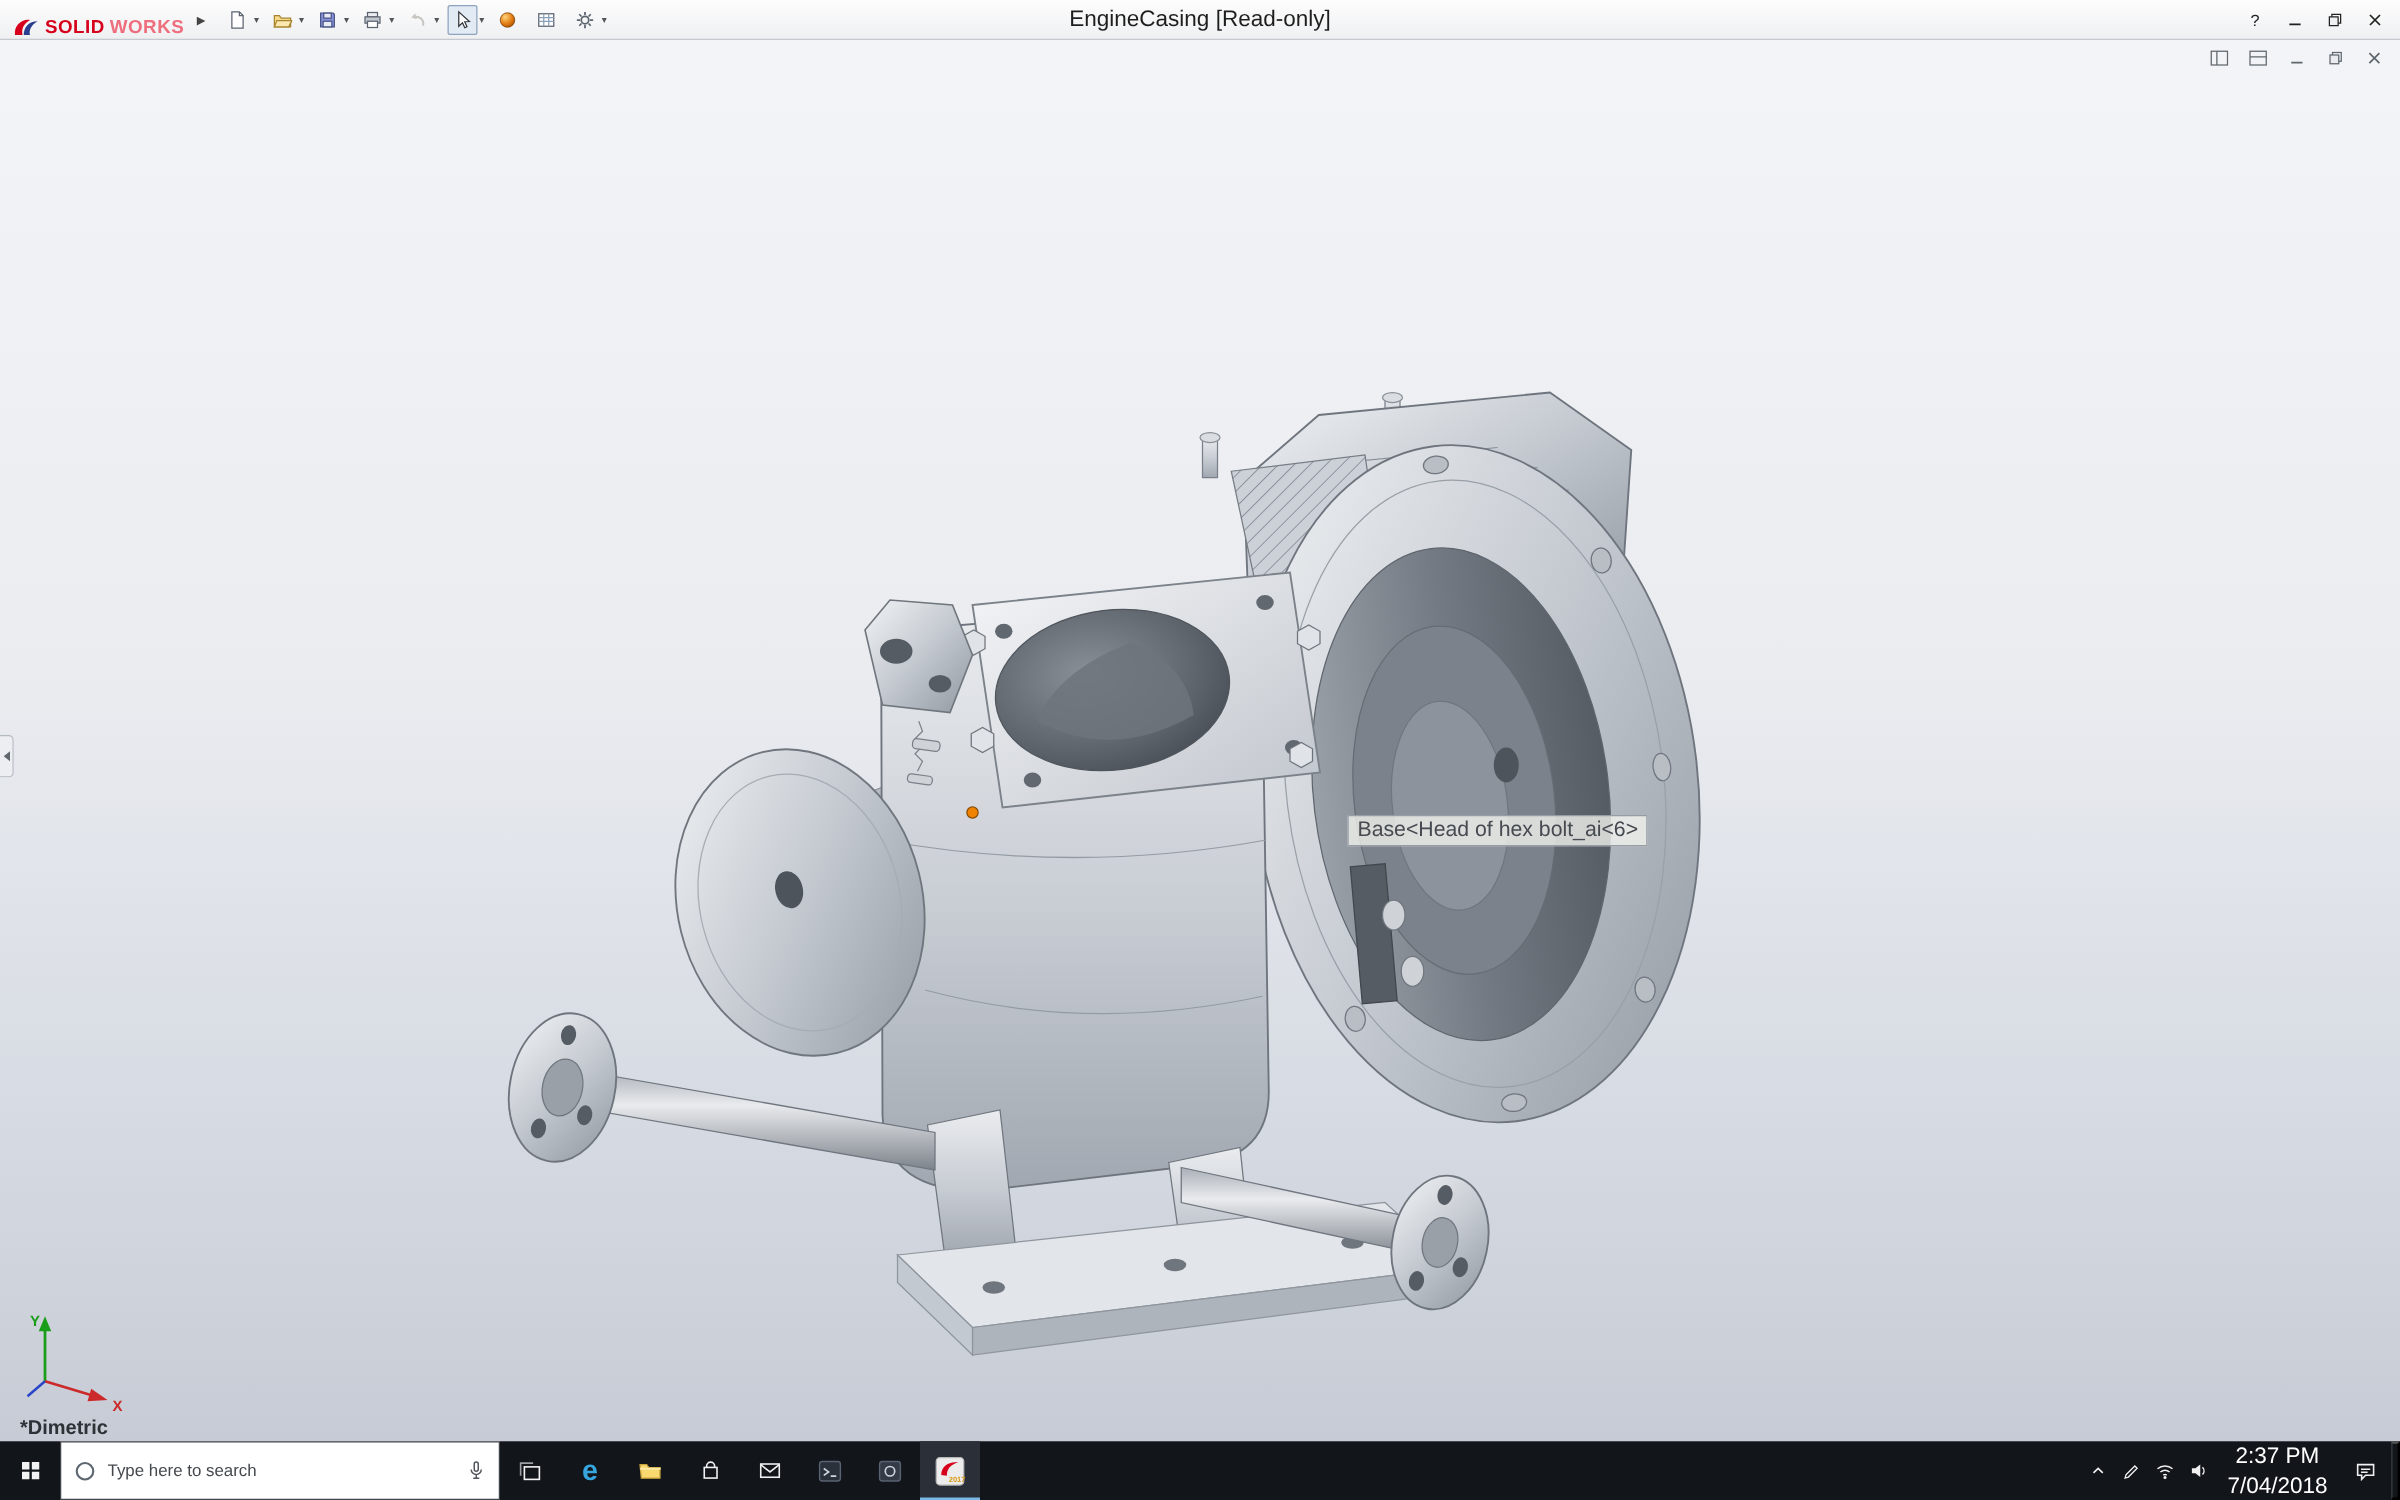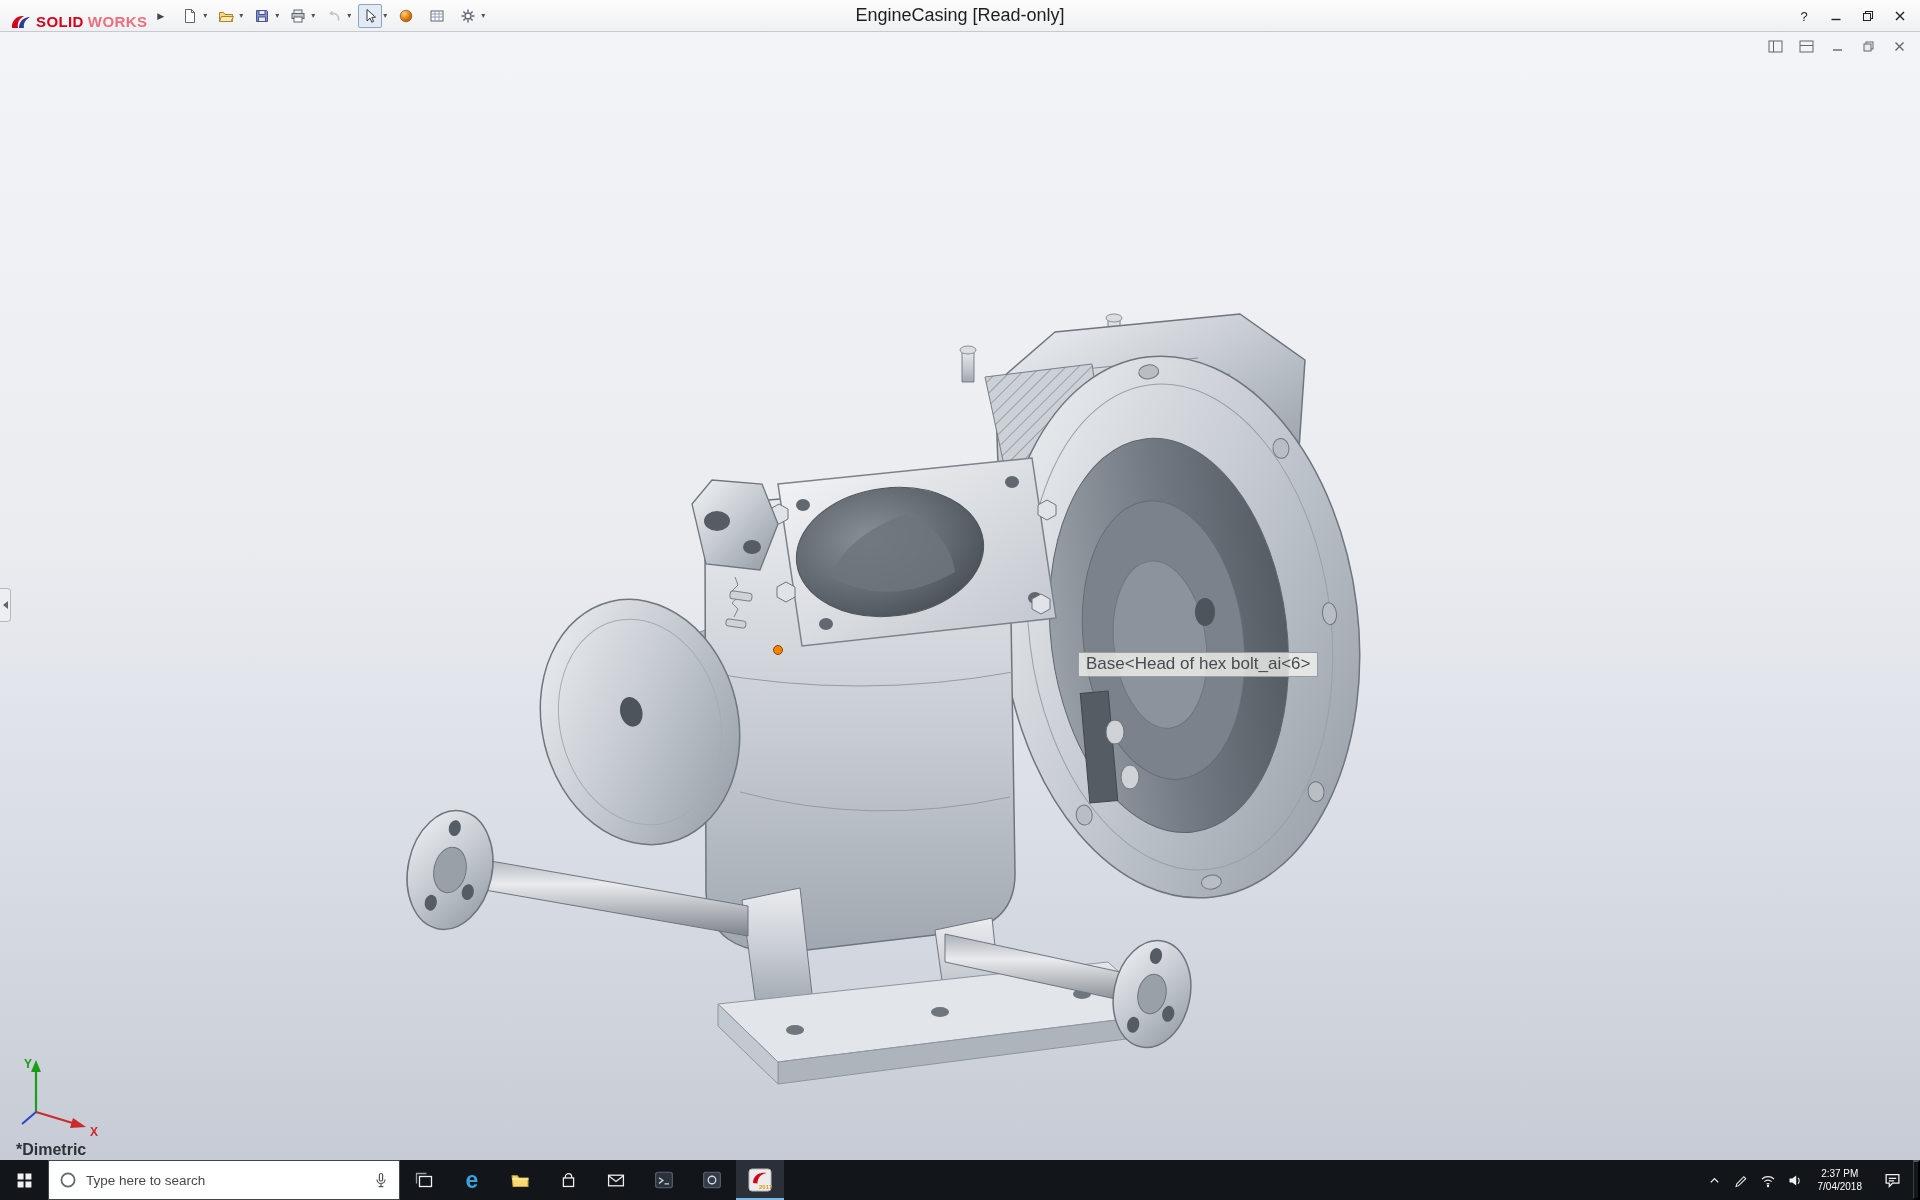--- a/index.html
+++ b/index.html
@@ -43,21 +43,21 @@
   .start{width:48px}
   .search-box{width:352px;background:#fff;border:1px solid #41464d;display:flex;align-items:center;gap:9px;padding:0 10px}
   .search-input{flex:1;border:none;outline:none;background:transparent;font-size:13.5px;color:#222;font-family:"Liberation Sans",sans-serif}
   .search-input::placeholder{color:#45494e;opacity:1}
   .tb-app{width:48px;position:relative}
   .tb-app.active{background:#2b3038;box-shadow:inset 0 -2px 0 #7ab8e8}
   .edge-glyph{font-size:23px;font-weight:bold;color:#37a5de;line-height:1}
   .tray{margin-left:auto;display:flex;align-items:stretch}
   .tray-btn{width:27px;background:none;border:none;display:flex;align-items:center;justify-content:center}
   .clock{display:flex;flex-direction:column;align-items:center;justify-content:center;line-height:1.3;
-         font-size:10px;padding:0 9px;color:#fff}
+         font-size:18px;padding:0 9px;color:#fff}
   .action{width:42px}
   .show-desktop{width:7px;border-left:1px solid #3a3f46;background:none;padding:0}
 </style>
 </head>
 <body>
 
 <div class="screen">
 
   <header class="titlebar">
     <div class="logo">

